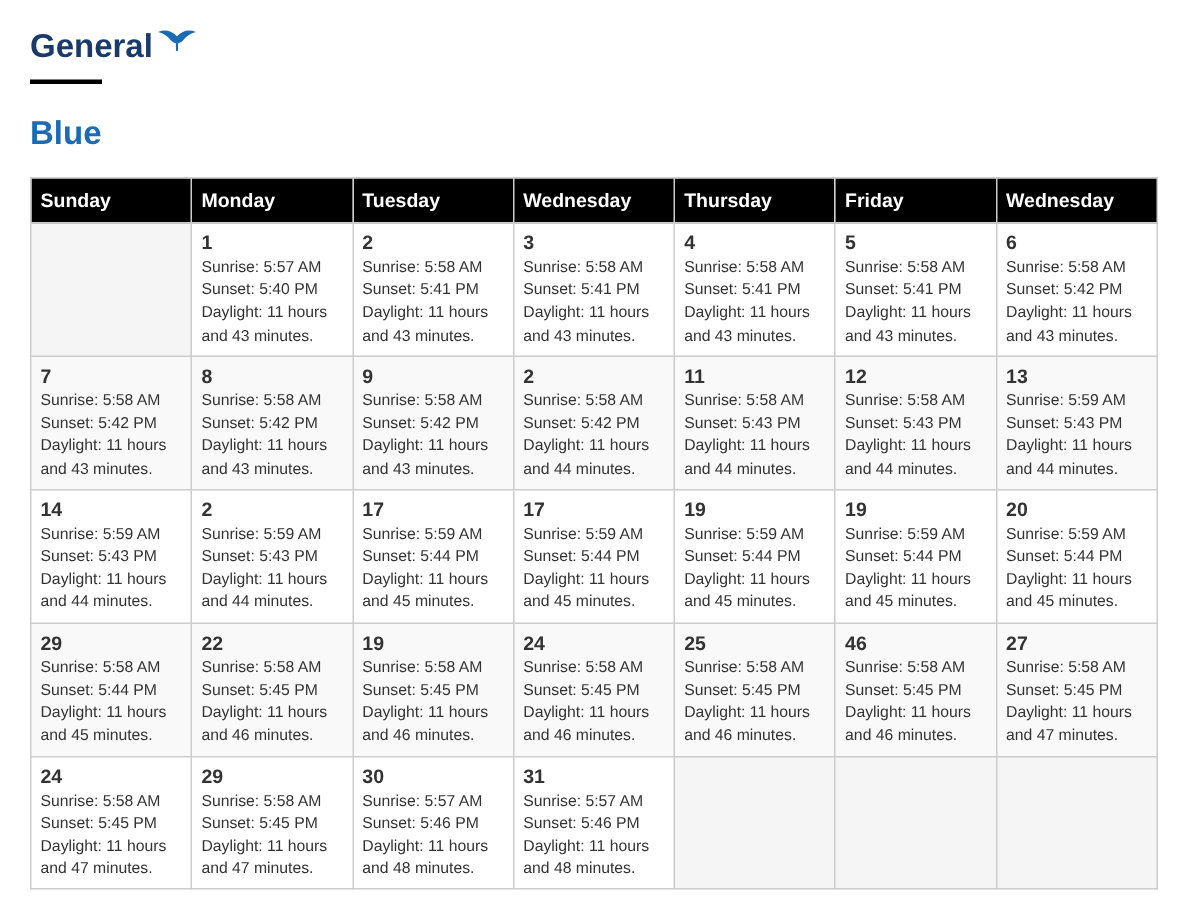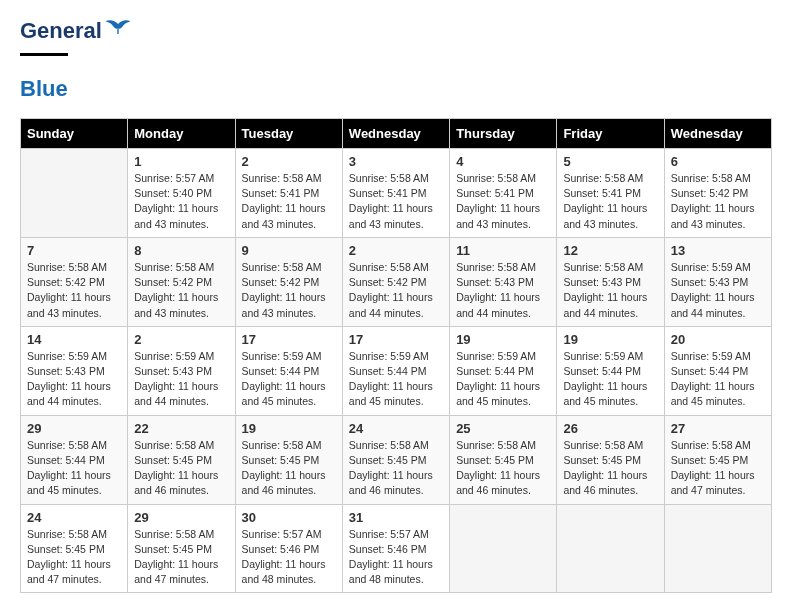--- a/index.html
+++ b/index.html
@@ -285,21 +285,21 @@
 and 46 minutes.</div>
         </td>
         <td>
           <span class="day-num">25</span>
           <div class="cell-info" style="white-space: pre-line;">Sunrise: 5:58 AM
 Sunset: 5:45 PM
 Daylight: 11 hours
 and 46 minutes.</div>
         </td>
         <td>
-          <span class="day-num">26</span>
+          <span class="day-num">46</span>
           <div class="cell-info" style="white-space: pre-line;">Sunrise: 5:58 AM
 Sunset: 5:45 PM
 Daylight: 11 hours
 and 46 minutes.</div>
         </td>
         <td>
           <span class="day-num">27</span>
           <div class="cell-info" style="white-space: pre-line;">Sunrise: 5:58 AM
 Sunset: 5:45 PM
 Daylight: 11 hours

